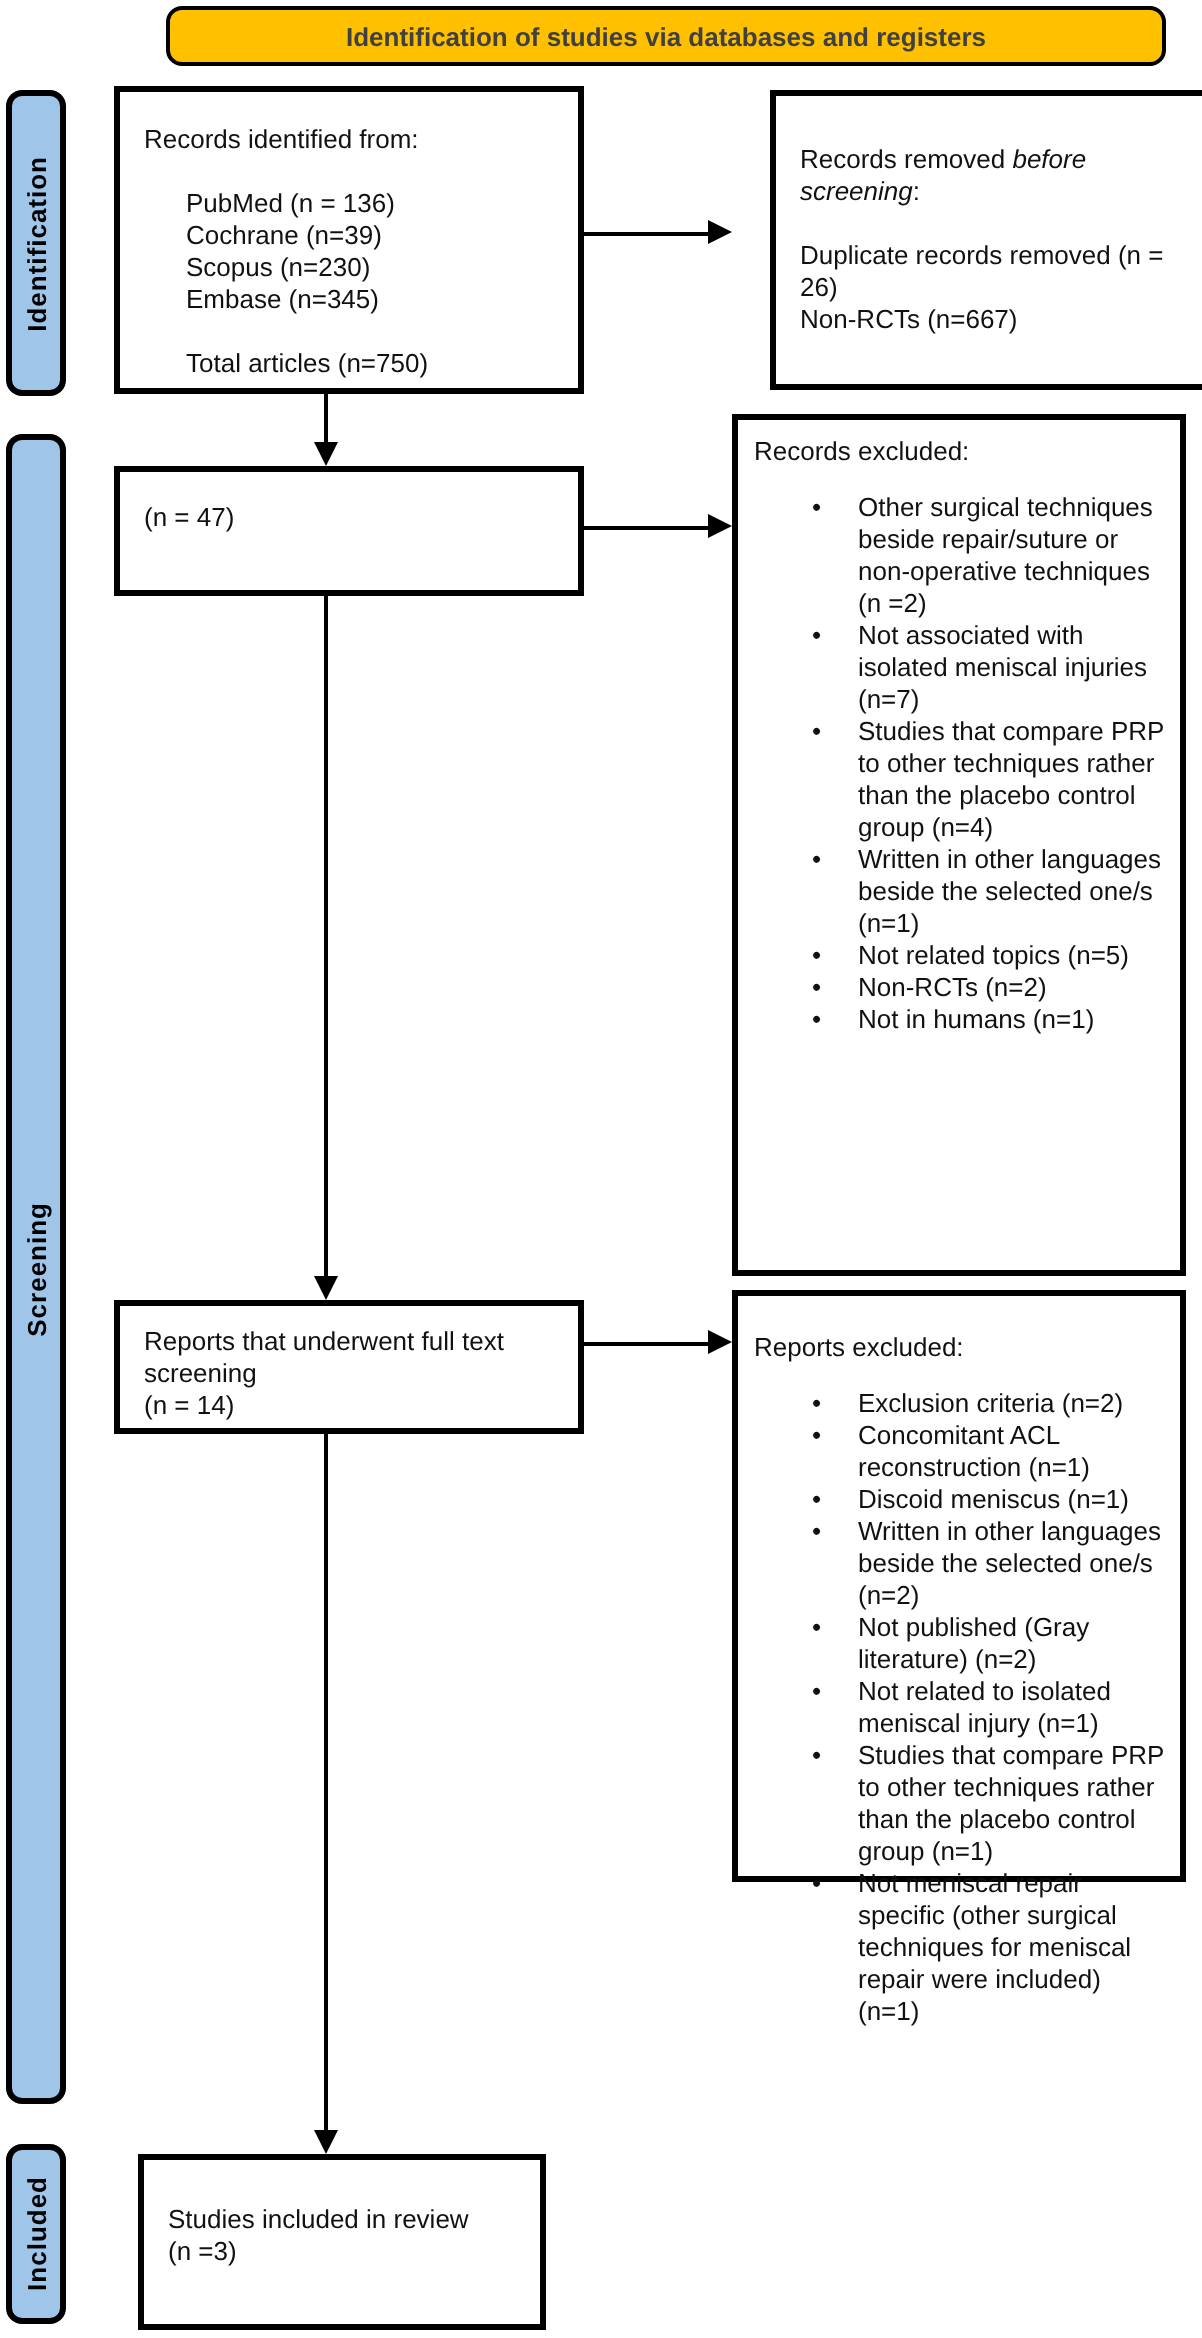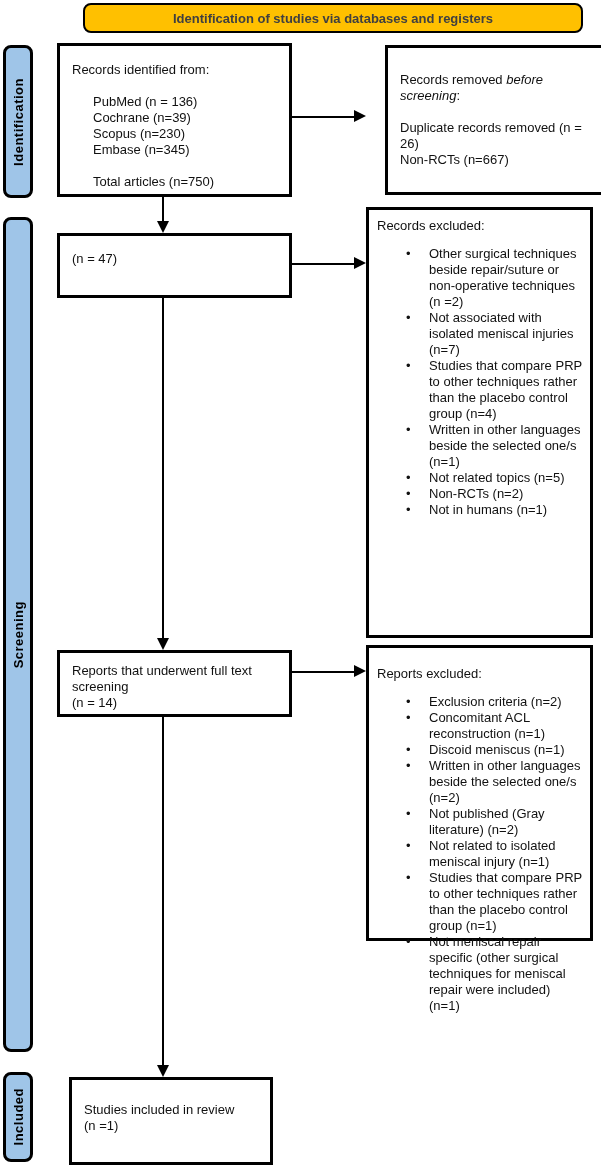--- a/index.html
+++ b/index.html
@@ -163,21 +163,21 @@
         <li>Written in other languages beside the selected one/s (n=2)</li>
         <li>Not published (Gray literature) (n=2)</li>
         <li>Not related to isolated meniscal injury (n=1)</li>
         <li>Studies that compare PRP to other techniques rather than the placebo control group (n=1)</li>
         <li>Not meniscal repair specific (other surgical techniques for meniscal repair were included) (n=1)</li>
       </ul>
   </div>
 
   <div class="fbox box-included-final">
     <div>Studies included in review</div>
-    <div>(n =1)</div>
+    <div>(n =3)</div>
   </div>
 
   <div class="hline" style="left:292px; top:116px; width:63px;"></div>
   <div class="head-right" style="left:354px; top:110px;"></div>
 
   <div class="vline" style="left:162px; top:197px; height:25px;"></div>
   <div class="head-down" style="left:157px; top:221px;"></div>
 
   <div class="hline" style="left:292px; top:263px; width:63px;"></div>
   <div class="head-right" style="left:354px; top:257px;"></div>

